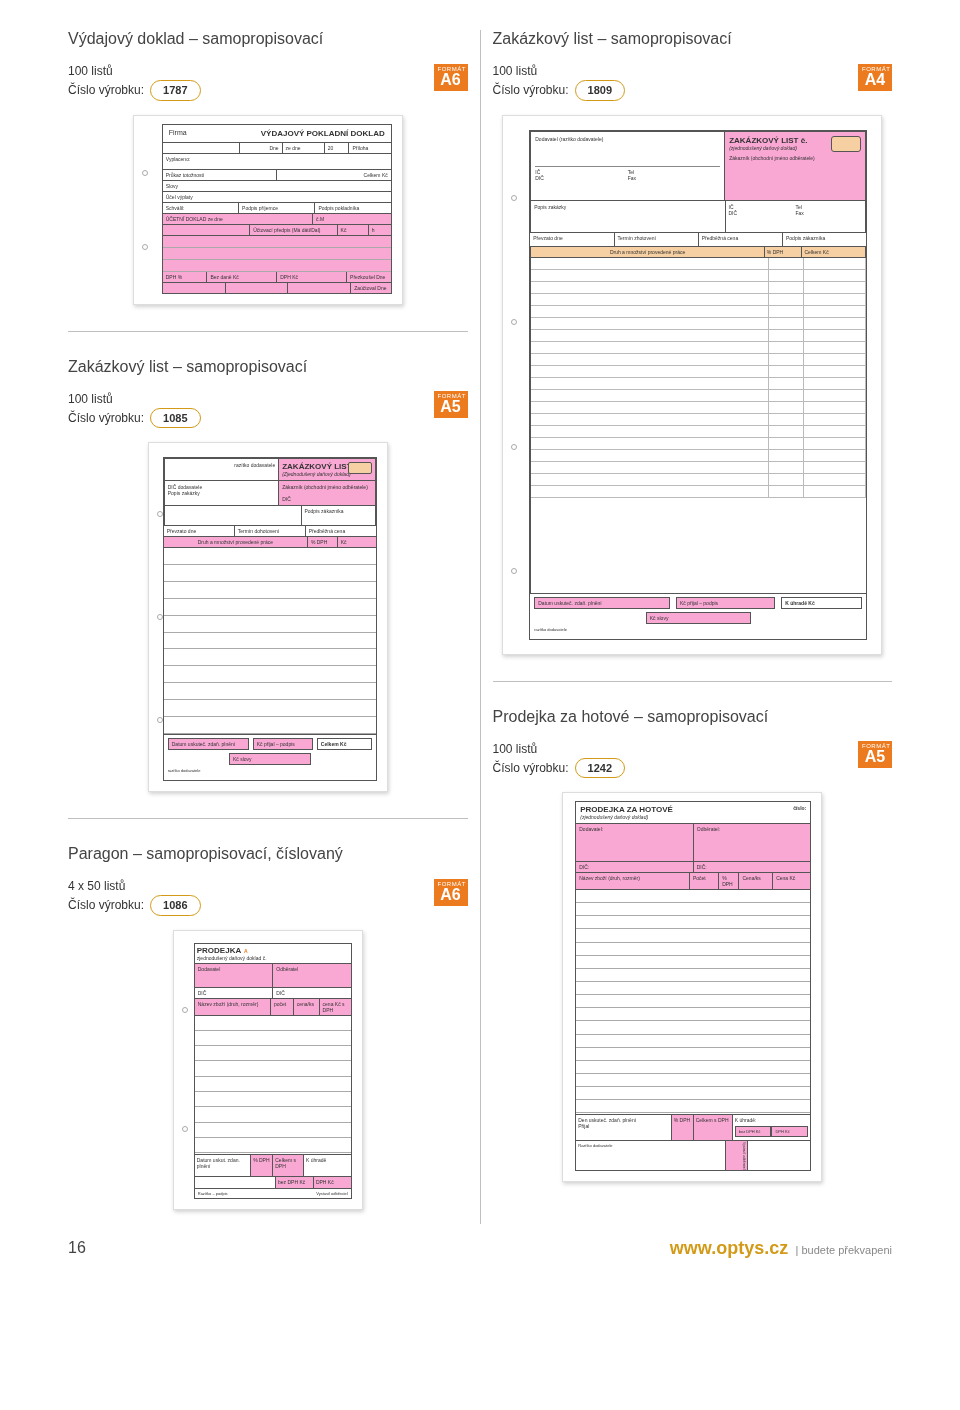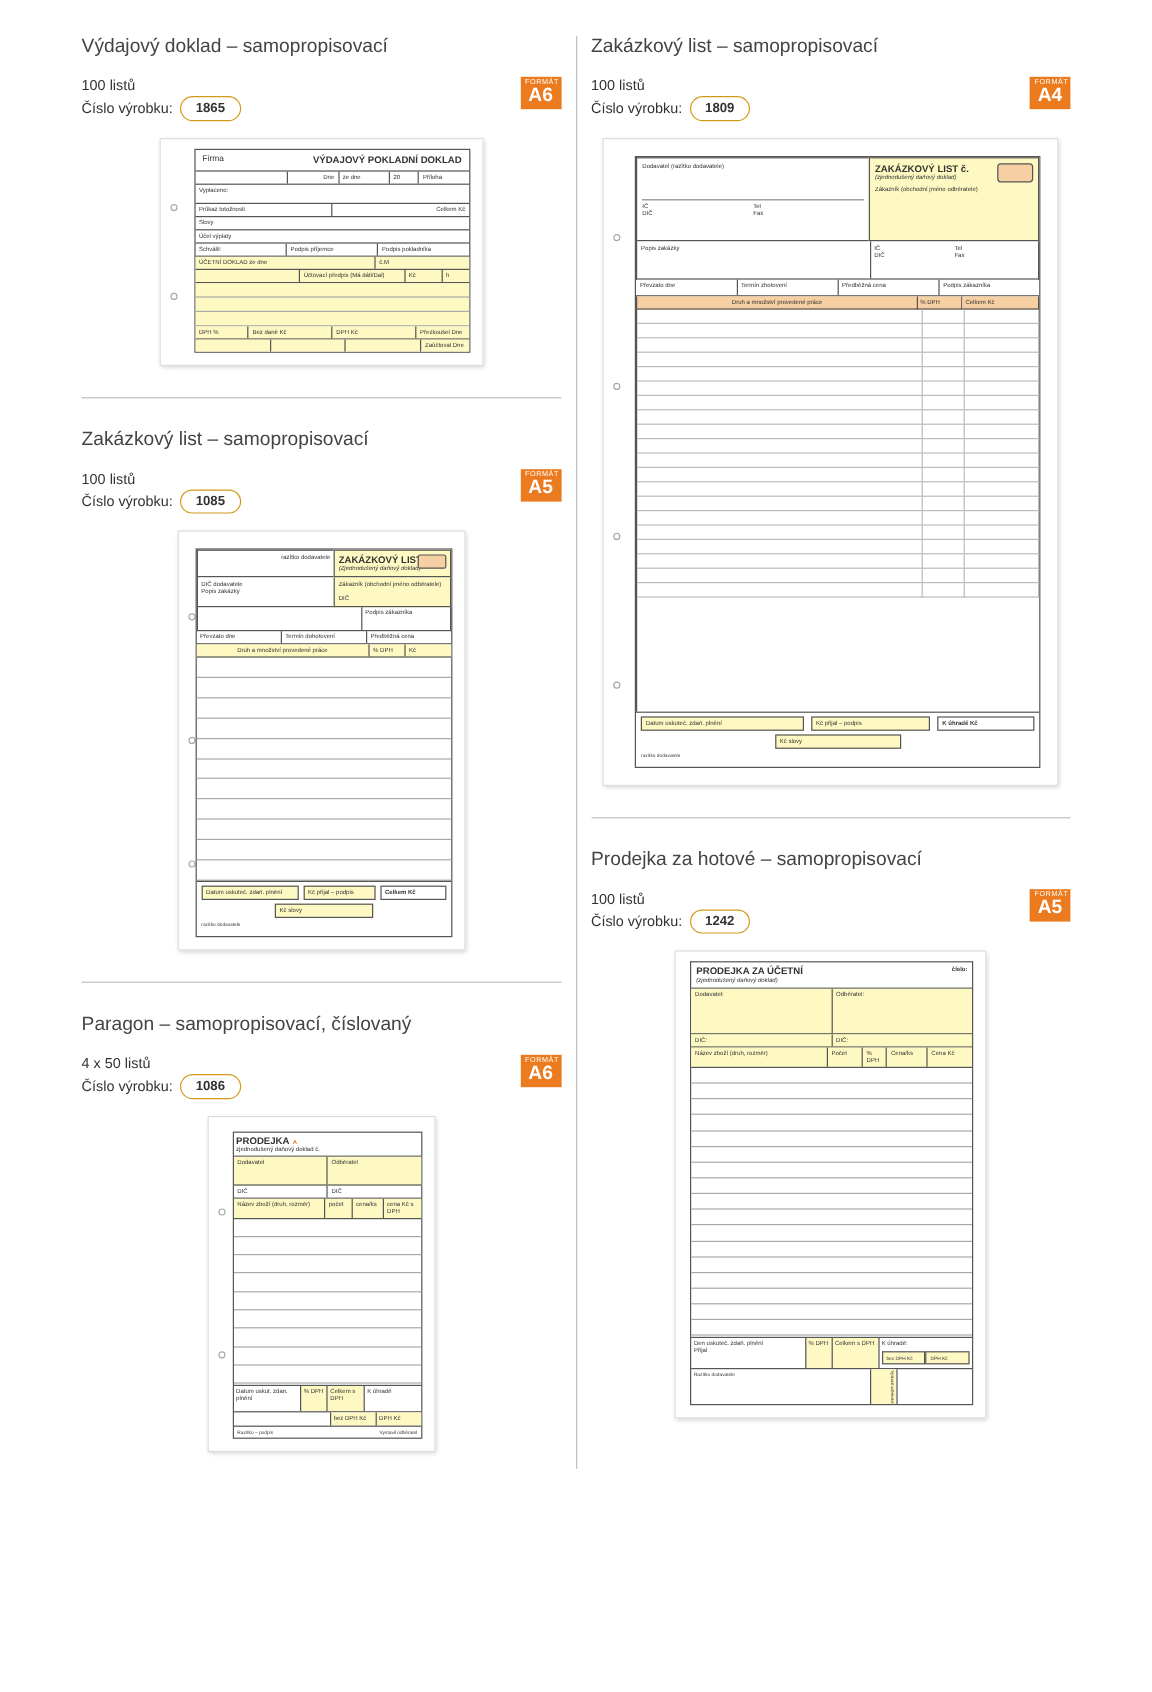--- a/index.html
+++ b/index.html
@@ -23,21 +23,21 @@
 
   .form-thumb { border: 1px solid #ddd; background: #fff; box-shadow: 1px 2px 4px rgba(0,0,0,0.18); margin: 14px auto 0 auto; position: relative; font-size: 5px; color: #333; }
   .form-thumb.small { width: 270px; height: 190px; }
   .form-thumb.mid   { width: 240px; height: 350px; }
   .form-thumb.mid2  { width: 190px; height: 280px; }
   .form-thumb.big   { width: 380px; height: 540px; }
   .form-thumb.tall  { width: 260px; height: 390px; }
   .form-thumb .inner { position: absolute; inset: 8px 10px 10px 28px; border: 1px solid #555; display: flex; flex-direction: column; }
   .form-thumb .inner.wide { inset: 8px 10px 10px 12px; }
   .form-thumb .title-row { display: flex; justify-content: flex-end; padding: 4px 6px; border-bottom: 1px solid #555; font-weight: bold; font-size: 7px; }
-  .form-thumb .peach { background: #fef9c3; }
+  .form-thumb .peach { background: #f9a8d4; }
   .form-thumb .row2 { display: flex; border-bottom: 1px solid #555; min-height: 10px; }
   .form-thumb .cell { border-right: 1px solid #555; padding: 2px 3px; flex: 1; }
   .form-thumb .cell:last-child { border-right: none; }
   .form-thumb .lines { flex: 1; display: flex; flex-direction: column; }
   .form-thumb .line { flex: 1; border-bottom: 1px solid #aaa; }
   .form-thumb .foot { min-height: 24px; border-top: 1px solid #555; display: flex; align-items: flex-start; padding: 3px 4px; gap: 4px; }
   .form-thumb .box { border: 1px solid #555; padding: 2px 3px; }
   .form-thumb .holes { position: absolute; left: 8px; top: 0; bottom: 0; width: 14px; display: flex; flex-direction: column; justify-content: space-around; padding: 20px 0; }
   .form-thumb .hole { width: 6px; height: 6px; border: 1px solid #aaa; border-radius: 50%; }
   .bigtitle { font-weight: bold; font-size: 8px; }
@@ -67,21 +67,21 @@
     <div class="col">
 
       <div class="product">
         <div class="prod-head">
           <div>
             <div class="prod-title">Výdajový doklad – samopropisovací</div>
             <div class="prod-info">
               <div>100 listů</div>
               <div class="row">
                 <span>Číslo výrobku:</span>
-                <span class="sku-pill">1865</span>
+                <span class="sku-pill">1787</span>
               </div>
             </div>
           </div>
           <div class="format-badge">
             <span class="top">FORMÁT</span>
             <span class="big">A6</span>
           </div>
         </div>
 
         <div class="form-thumb small">
@@ -512,21 +512,21 @@
           <div class="format-badge">
             <span class="top">FORMÁT</span>
             <span class="big">A5</span>
           </div>
         </div>
 
         <div class="form-thumb tall">
           <div class="inner wide">
             <div style="display:flex;justify-content:space-between;padding:3px 4px;border-bottom:1px solid #555;">
               <div>
-                <div class="bigtitle">PRODEJKA ZA ÚČETNÍ</div>
+                <div class="bigtitle">PRODEJKA ZA HOTOVÉ</div>
                 <div style="font-style:italic;font-size:5px;">(zjednodušený daňový doklad)</div>
               </div>
               <div style="font-weight:bold;">číslo:</div>
             </div>
             <div class="row2 peach" style="min-height:38px;">
                 <div class="cell">Dodavatel:</div>
                 <div class="cell">Odběratel:</div>
               </div>
             <div class="row2 peach">
                 <div class="cell">DIČ:</div>
@@ -575,13 +575,20 @@
               <div class="peach" style="flex:0.4;border-left:1px solid #555;writing-mode:vertical-rl;font-size:3.5px;padding:1px;">Vystavil odběratel</div>
               <div style="flex:1.3;border-left:1px solid #555;"></div>
             </div>
           </div>
         </div>
       </div>
 
     </div>
   </div>
 
+  <div class="footer">
+    <span style="font-size:16px;color:#444;">16</span>
+    <span>
+      <span class="brand">www.optys.cz</span>
+      <span class="tag">| <span>budete překvapeni</span></span>
+    </span>
+  </div>
 </div>
 
 </body></html>

